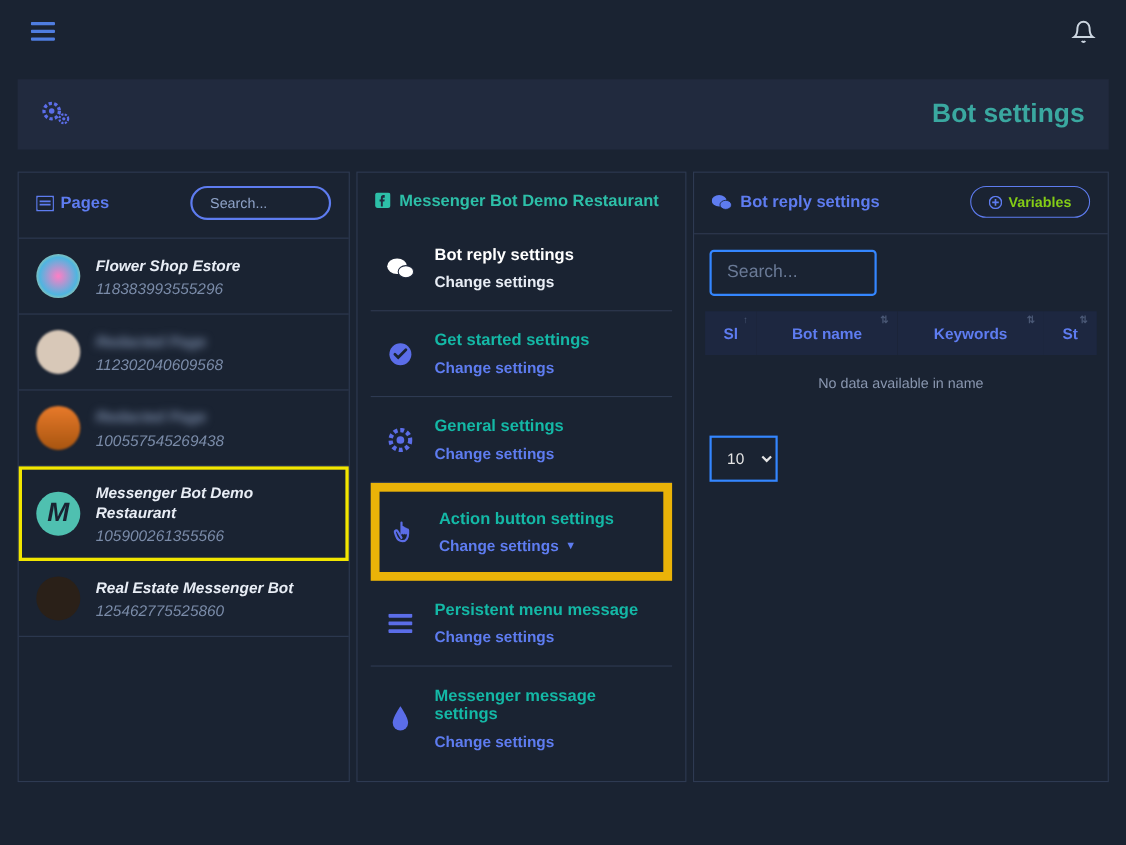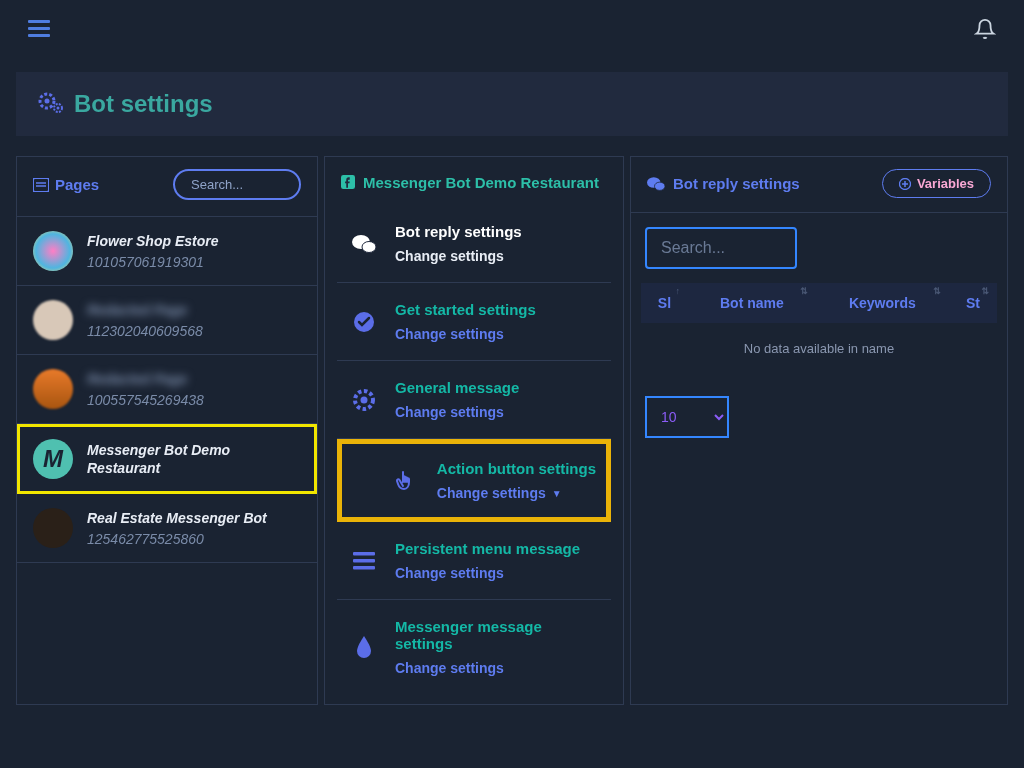--- a/index.html
+++ b/index.html
@@ -28,20 +28,21 @@
   .bell svg { stroke: #cbd5e0; fill: none; stroke-width: 2; }
   
   
   .titlebar {
     background: #212a3e;
     margin: 12px 16px 20px 16px;
     padding: 18px 22px;
     display: flex;
     align-items: center;
     gap: 10px;
+    justify-content: space-between;
   }
   .titlebar .icon { color: #5b6de8; }
   .titlebar h1 {
     color: #3aa8a0;
     font-size: 24px;
     font-weight: 700;
   }
   
   
   .layout {
@@ -132,23 +133,22 @@
   .settings-list { padding: 0 12px; }
   .setting-item {
     display: flex;
     align-items: center;
     gap: 18px;
     padding: 18px 14px;
     border-bottom: 1px solid #2e3a52;
   }
   .setting-item:last-child { border-bottom: none; }
   .setting-item.highlighted {
-    border: 5px solid #eab308;
+    border: 8px solid #eab308;
     padding: 16px 10px;
-    justify-content: flex-end;
   }
   .setting-icon {
     width: 26px;
     display: flex; align-items: center; justify-content: center;
     flex-shrink: 0;
   }
   .setting-title { color: #14b8a6; font-weight: 700; font-size: 15px; }
   .setting-title.active { color: #fff; }
   .setting-link { color: #5e7cf0; font-weight: 600; font-size: 14px; margin-top: 8px; display: flex; align-items: center; gap: 6px; cursor: pointer; }
   .setting-link.active { color: #e8edf5; }
@@ -169,21 +169,21 @@
   .right-title {
     color: #5e7cf0;
     font-weight: 700;
     font-size: 15px;
     display: flex;
     align-items: center;
     gap: 8px;
   }
   .vars-btn {
     border: 1px solid #5e7cf0;
-    color: #f9a8d4;
+    color: #84cc16;
     background: transparent;
     border-radius: 20px;
     padding: 6px 16px;
     font-size: 13px;
     font-weight: 600;
     cursor: pointer;
     display: flex;
     align-items: center;
     gap: 6px;
   }
@@ -216,23 +216,23 @@
     text-align: center;
     color: #8a97b0;
     padding: 18px 0;
     font-size: 13px;
   }
   
   .page-size {
     margin: 22px 0 0 4px;
     border: 2px solid #3486ff;
     background: #1a2332;
-    color: #8b5cf6;
+    color: #e5e5e5;
     padding: 10px 10px;
-    width: 84px;
+    width: 62px;
     font-size: 14px;
   }
   
   .chev-down { font-size: 10px; }
 </style>
 </head>
 <body>
 
 <div class="topbar">
   <div class="hamburger">
@@ -274,41 +274,42 @@
           </svg>
         <span>Pages</span>
       </div>
       <input class="pages-search" placeholder="Search..." style="">
     </div>
     <div id="pages-list">
         <div class="page-item">
           <div class="page-avatar flower"></div>
           <div>
             <div class="page-name">Flower Shop Estore</div>
-            <div class="page-id">101057061919301</div>
+            <div class="page-id">118383993555296</div>
           </div>
         </div>
         <div class="page-item">
           <div class="page-avatar blur1"></div>
           <div>
             <div class="page-name blurred">Redacted Page</div>
             <div class="page-id">112302040609568</div>
           </div>
         </div>
         <div class="page-item">
           <div class="page-avatar blur2"></div>
           <div>
             <div class="page-name blurred">Redacted Page</div>
             <div class="page-id">100557545269438</div>
           </div>
         </div>
         <div class="page-item selected">
           <div class="page-avatar m">M</div>
           <div>
             <div class="page-name">Messenger Bot Demo Restaurant</div>
+            <div class="page-id">105900261355566</div>
           </div>
         </div>
         <div class="page-item">
           <div class="page-avatar real"></div>
           <div>
             <div class="page-name">Real Estate Messenger Bot</div>
             <div class="page-id">125462775525860</div>
           </div>
         </div>
       </div>
@@ -348,21 +349,21 @@
           </div>
         </div>
         <div class="setting-item">
           <div class="setting-icon">
             <svg width="22" height="22" viewBox="0 0 22 22">
               <circle cx="11" cy="11" r="9" fill="none" stroke="#5b6de8" stroke-width="4" stroke-dasharray="3.5 2.5"></circle>
               <circle cx="11" cy="11" r="3.5" fill="#5b6de8"></circle>
             </svg>
           </div>
           <div>
-            <div class="setting-title">General message</div>
+            <div class="setting-title">General settings</div>
             <div class="setting-link">Change settings</div>
           </div>
         </div>
         <div class="setting-item highlighted">
           <div class="setting-icon">
             <svg width="22" height="24" viewBox="0 0 22 24" fill="none" stroke="#5b6de8" stroke-width="2" stroke-linecap="round">
               <path d="M8 3v10M8 8c0-1 2-1 2 0v5M10 9c0-1 2-1 2 0v4M12 10c0-1 2-1 2 0v3c0 4-2 7-5 7s-5-2-6-5l-1-3c-.5-1.5 1.5-2.5 2.5-1L8 17"></path>
             </svg>
           </div>
           <div>

